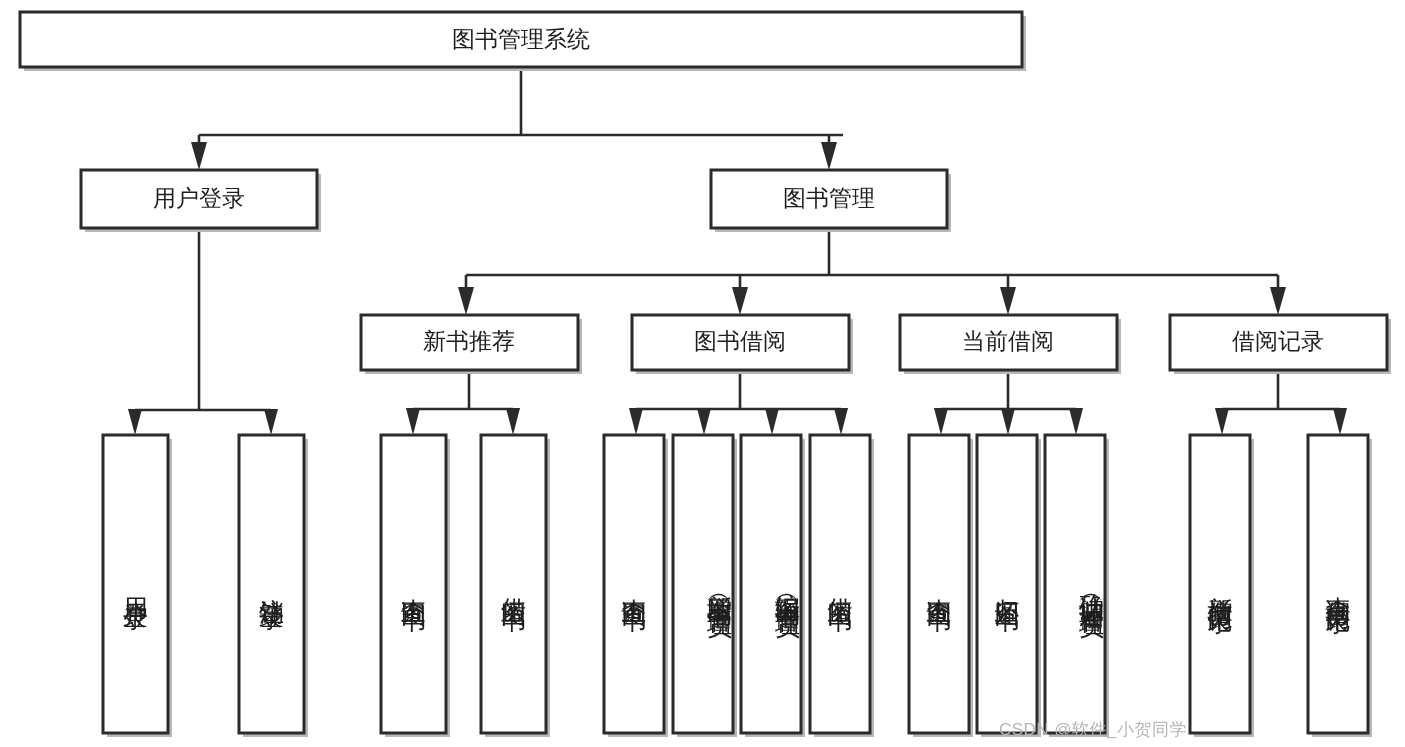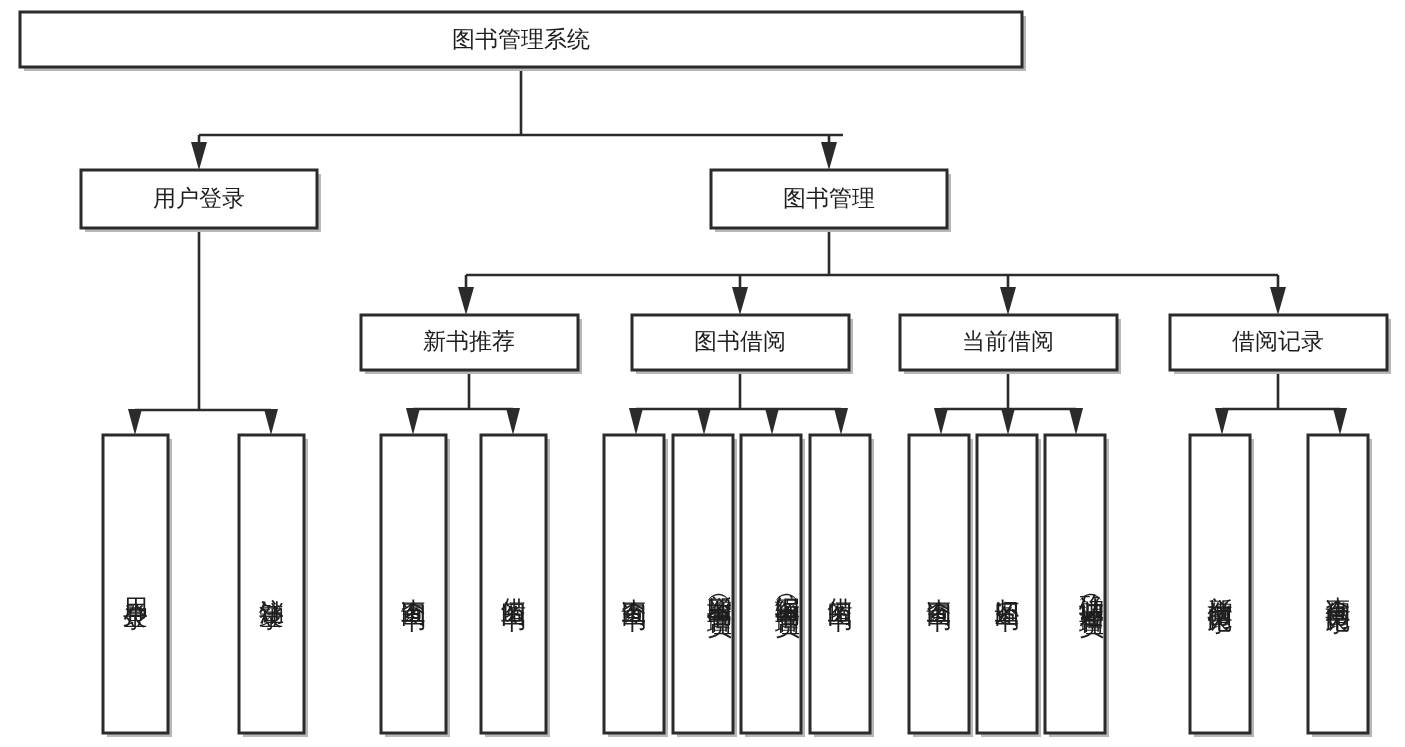--- a/index.html
+++ b/index.html
@@ -220,13 +220,14 @@
   <div class="leaf-label" style="left:909px; top:435px; width:60px; height:298px; align-items:center; display:flex; justify-content:center;">查询图书</div>
 
   <div class="leaf-label" style="left:977px; top:435px; width:60px; height:298px; align-items:center; display:flex; justify-content:center;">归还图书</div>
 
   <div class="leaf-label" style="left:1045px; top:441px; width:60px; height:292px; align-items:flex-start; display:flex; justify-content:center;">确认归还（管理员）</div>
 
   <div class="leaf-label" style="left:1190px; top:445px; width:60px; height:280px; align-items:center; display:flex; justify-content:center;">新增借阅记录</div>
 
   <div class="leaf-label" style="left:1308px; top:445px; width:60px; height:280px; align-items:center; display:flex; justify-content:center;">查询借阅记录</div>
 
+  <div class="watermark">CSDN @软件_小贺同学</div>
 </div>
 
 </body></html>

